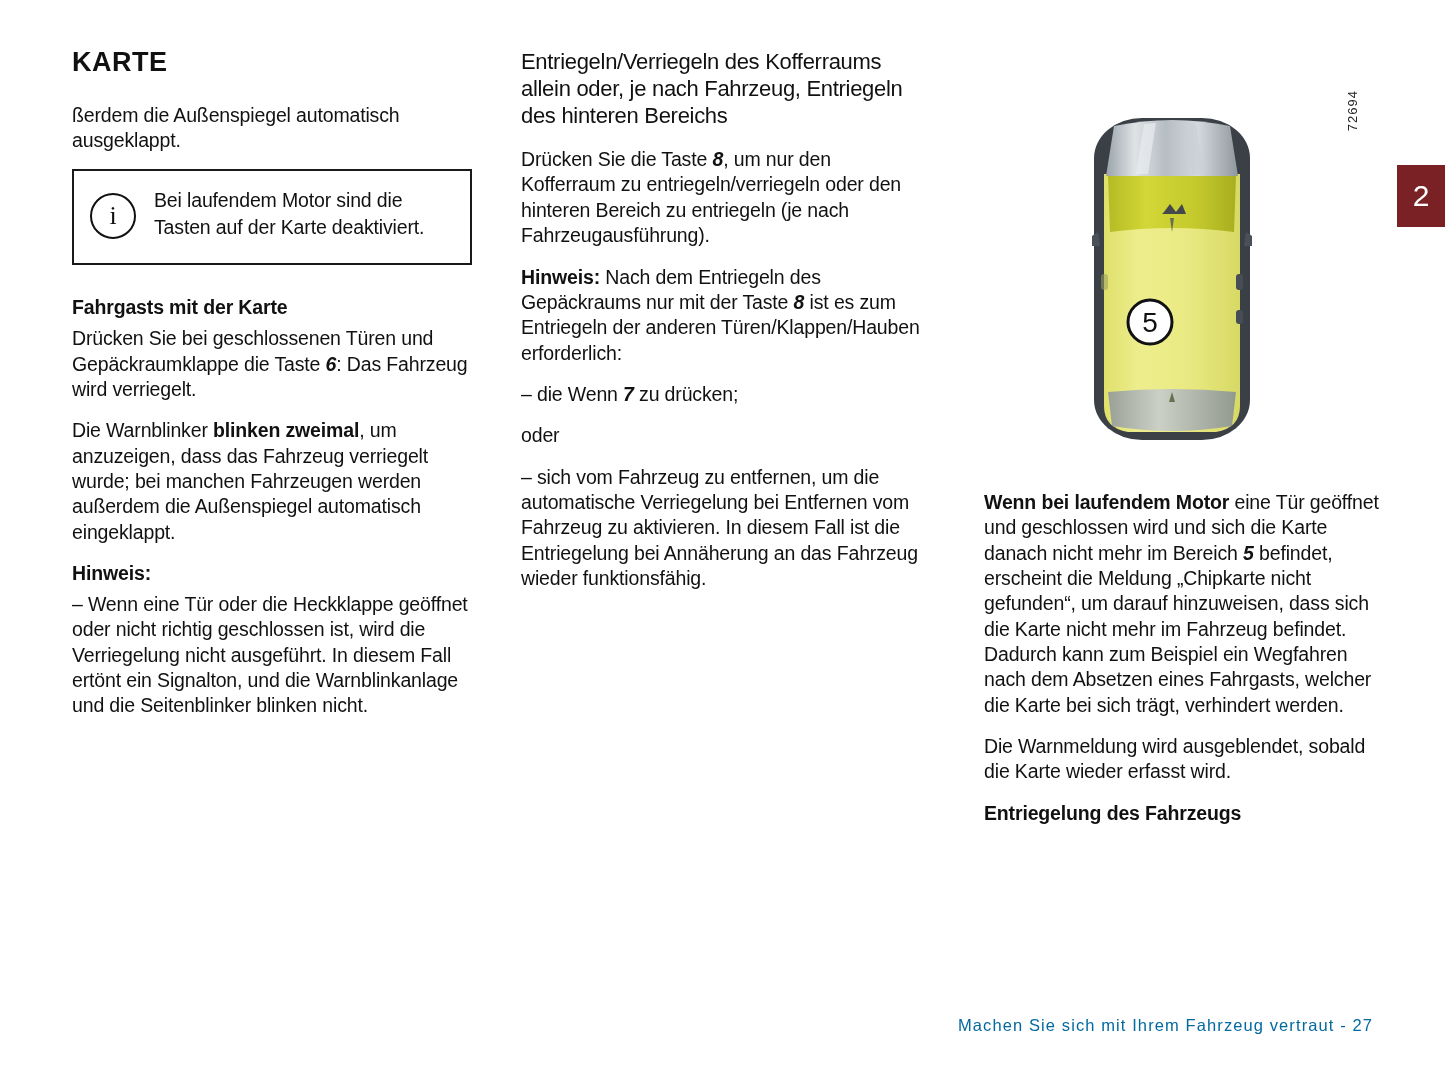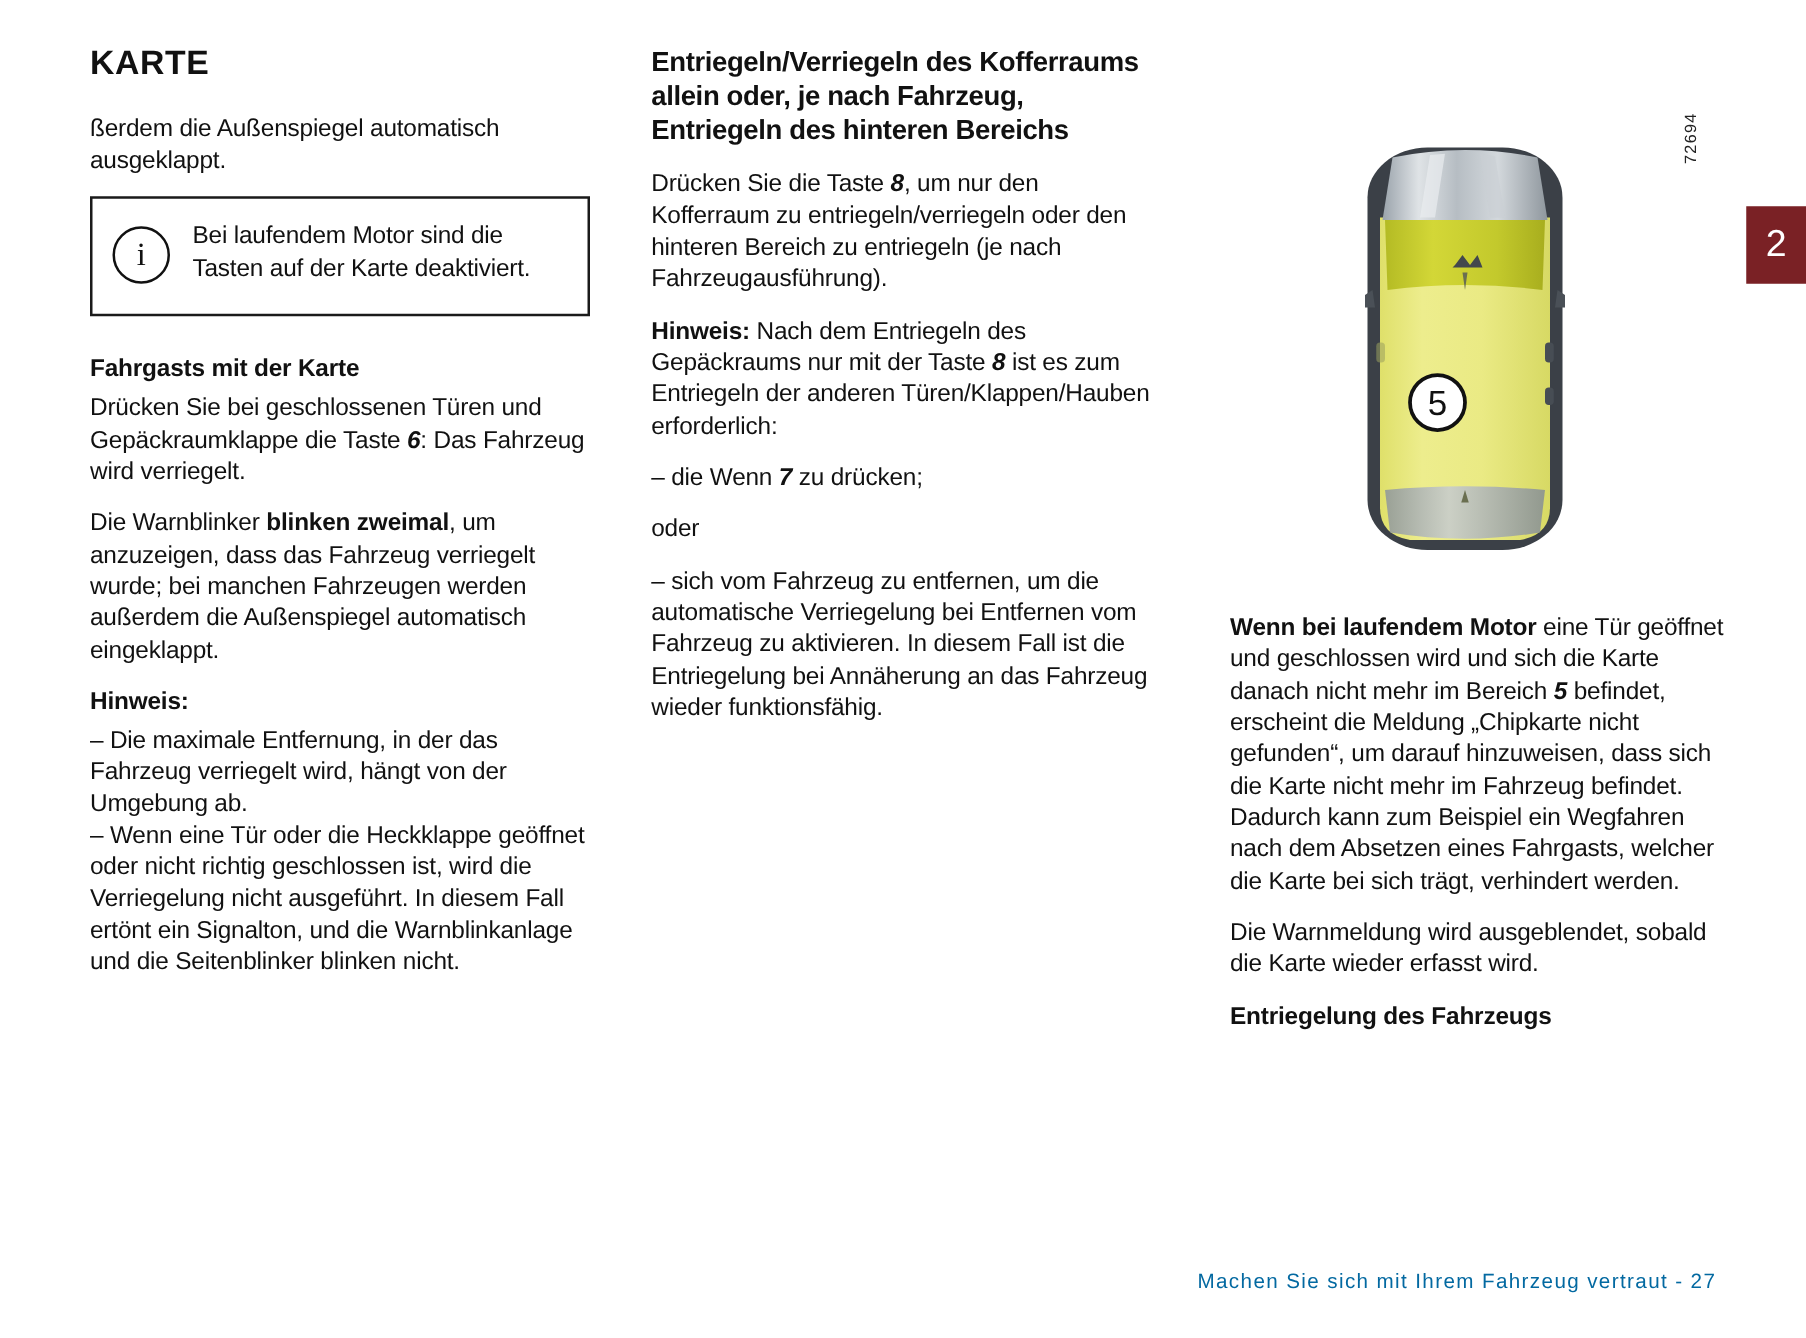--- a/index.html
+++ b/index.html
@@ -34,21 +34,21 @@
     align-items: center;
     justify-content: center;
     font-size: 30px;
     font-weight: 400;
     letter-spacing: 0;
   }
 
   
   .col {
     position: absolute;
-    top: 36px;
+    top: 48px;
   }
   .col1 { left: 72px;  width: 400px; }
   .col2 { left: 521px; width: 408px; }
   .col3 { left: 972px; width: 398px; margin-left: 12px; }
 
   h1.doc-title {
     font-size: 27px;
     font-weight: bold;
     letter-spacing: 0.5px;
     margin: 0 0 25px 0;
@@ -68,21 +68,21 @@
   h2.sub {
     font-size: 19.5px;
     font-weight: bold;
     margin: 0 0 6px 0;
     line-height: 1.28;
     letter-spacing: -0.15px;
   }
 
   h2.bigsub {
     font-size: 22px;
-    font-weight: bold;
+    font-weight: normal;
     margin: 0 0 18px 0;
     line-height: 1.23;
     letter-spacing: -0.3px;
   }
 
   b, strong { font-weight: bold; }
   .it { font-style: italic; font-weight: bold; }
 
   
   .note-box {
@@ -179,21 +179,20 @@
     <p>
       <span>Drücken Sie bei geschlossenen Türen und Gepäckraumklappe die Taste </span><span class="it">6</span><span>: Das Fahrzeug wird verriegelt.</span>
     </p>
 
     <p>
       <span>Die Warnblinker </span><b>blinken zweimal</b><span>, um anzuzeigen, dass das Fahrzeug verriegelt wurde; bei manchen Fahrzeugen werden außerdem die Außenspiegel automatisch eingeklappt.</span>
     </p>
 
     <h2 class="sub">Hinweis:</h2>
 
-    <p class="tight">–  Die maximale Entfernung, in der das Fahrzeug verriegelt wird, hängt von der Umgebung ab.</p>
     <p>–  Wenn eine Tür oder die Heckklappe geöffnet oder nicht richtig geschlossen ist, wird die Verriegelung nicht ausgeführt. In diesem Fall ertönt ein Signalton, und die Warnblinkanlage und die Seitenblinker blinken nicht.</p>
 
   </div>
 
   <div class="col col2">
 
     <h2 class="bigsub">Entriegeln/Verriegeln des Kofferraums allein oder, je nach Fahrzeug, Entriegeln des hinteren Bereichs</h2>
 
     <p>
       <span>Drücken Sie die Taste </span><span class="it">8</span><span>, um nur den Kofferraum zu entriegeln/verriegeln oder den hinteren Bereich zu entriegeln (je nach Fahrzeugausführung).</span>

